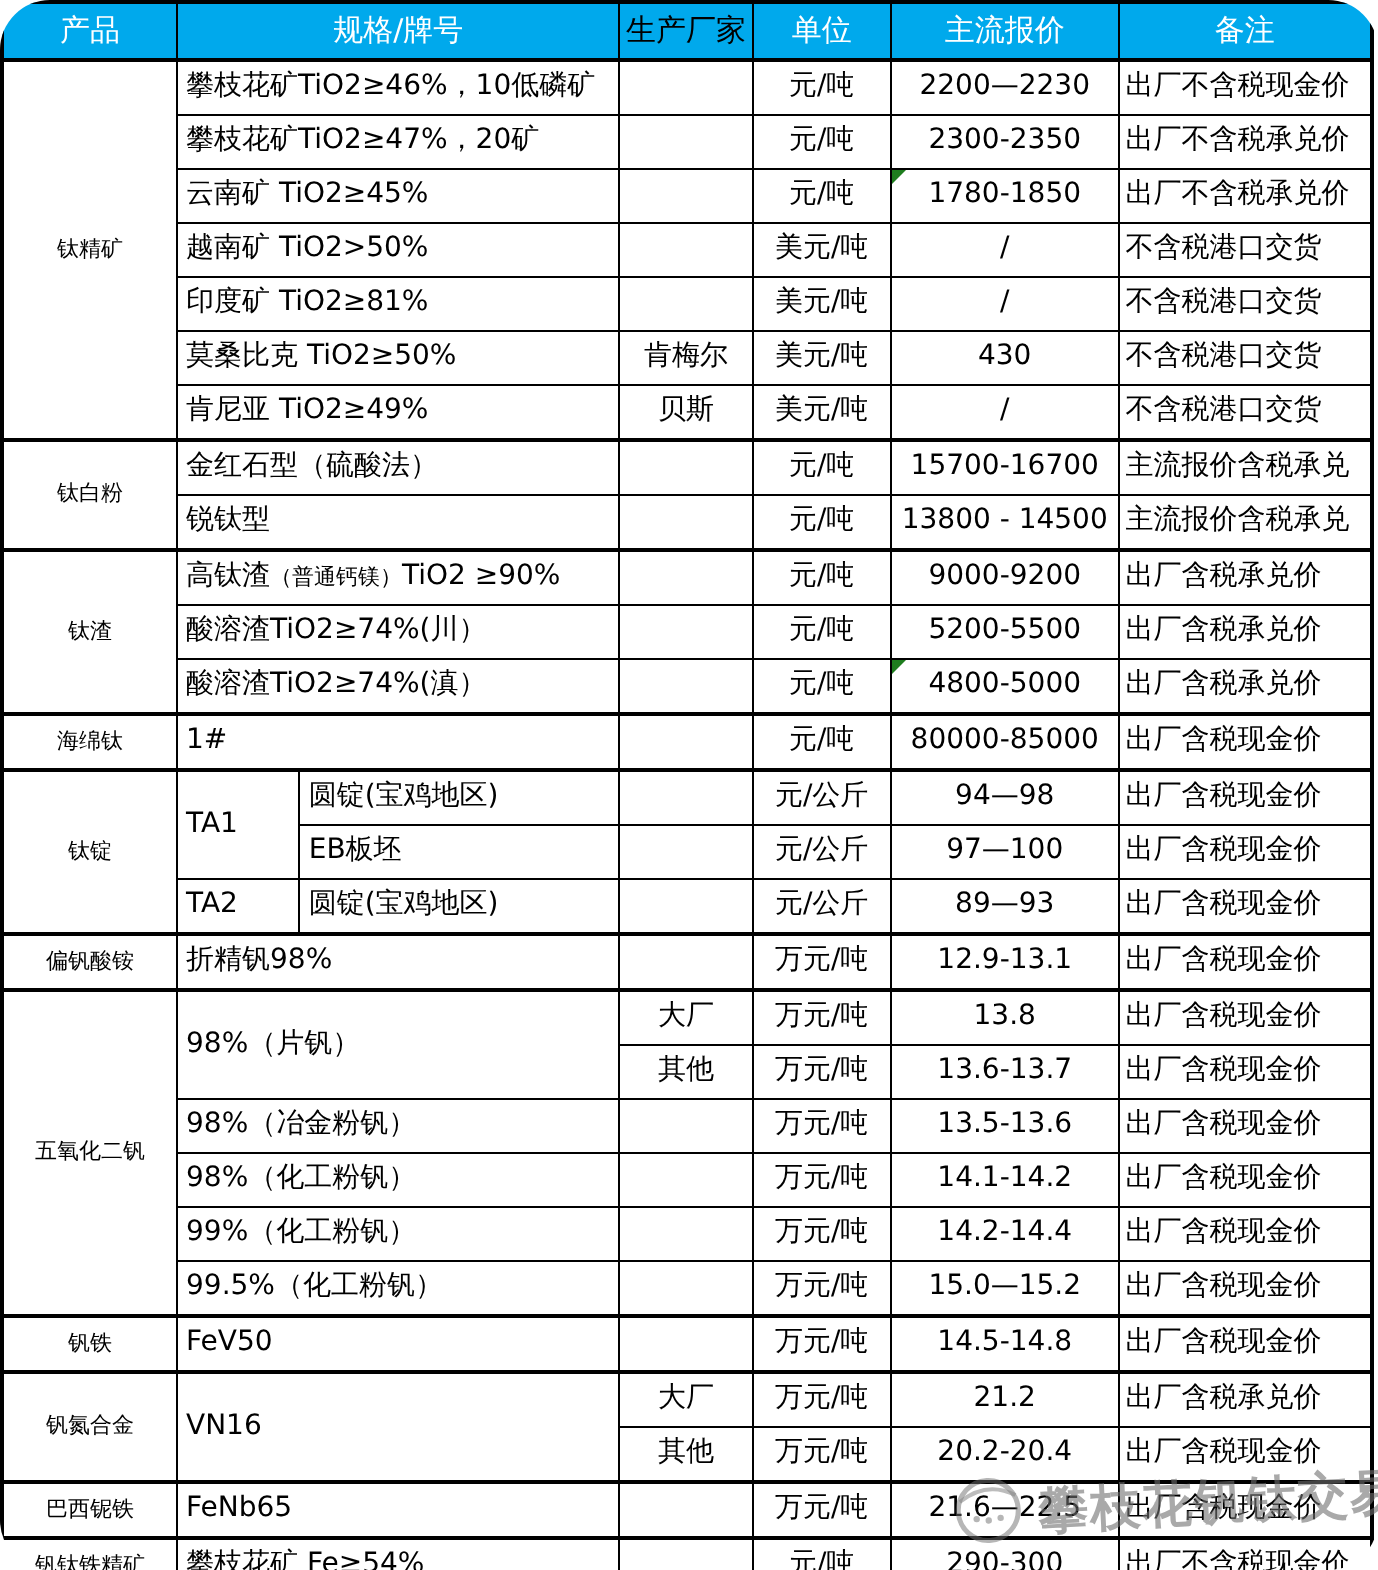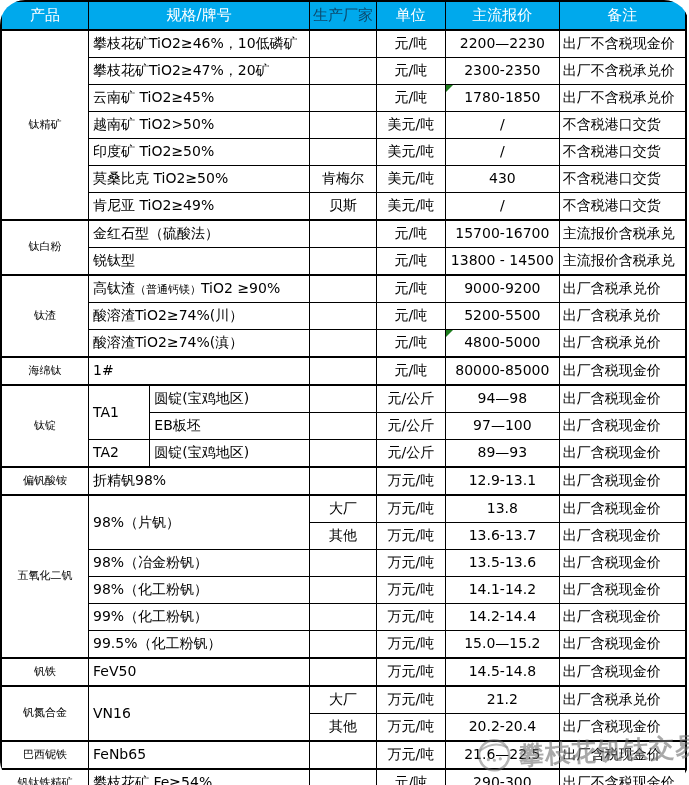--- a/index.html
+++ b/index.html
@@ -33,21 +33,21 @@
         <col style="width:159px">
       <col style="width:66px">
         <col style="width:69px">
         <col style="width:113px">
         <col style="width:126px">
     </colgroup>
     <thead>
       <tr>
         <th style="background: rgb(0, 169, 236); color: rgb(255, 255, 255);">产品</th>
         <th colspan="2" style="background: rgb(0, 169, 236); color: rgb(255, 255, 255); margin-top: 21px;">规格/牌号</th>
-        <th style="background: rgb(0, 169, 236); color: #0c4a6e;">生产厂家</th>
+        <th style="background: rgb(0, 169, 236); color: #000000;">生产厂家</th>
         <th style="background: rgb(0, 169, 236); color: rgb(255, 255, 255); font-family: Liberation Serif, serif;">单位</th>
         <th style="background: rgb(0, 169, 236); color: rgb(255, 255, 255);">主流报价</th>
         <th style="background: rgb(0, 169, 236); color: rgb(255, 255, 255); margin-top: 44px;">备注</th>
       </tr>
     </thead>
     <tbody id="table-body">
         <tr class="gs">
           <td class="product" rowspan="7">钛精矿</td>
           <td class="l" colspan="2">攀枝花矿TiO2≥46%，10低磷矿</td>
           <td class="c"></td>
@@ -70,21 +70,21 @@
           <td class="remark l">出厂不含税承兑价</td>
         </tr>
         <tr>
           <td class="l" colspan="2">越南矿 TiO2&gt;50%</td>
           <td class="c"></td>
           <td class="c">美元/吨</td>
           <td class="price">/</td>
           <td class="remark l">不含税港口交货</td>
         </tr>
         <tr>
-          <td class="l" colspan="2">印度矿 TiO2≥50%</td>
+          <td class="l" colspan="2">印度矿 TiO2≥81%</td>
           <td class="c"></td>
           <td class="c">美元/吨</td>
           <td class="price">/</td>
           <td class="remark l">不含税港口交货</td>
         </tr>
         <tr>
           <td class="l" colspan="2">莫桑比克 TiO2≥50%</td>
           <td class="c">肯梅尔</td>
           <td class="c">美元/吨</td>
           <td class="price">430</td>

